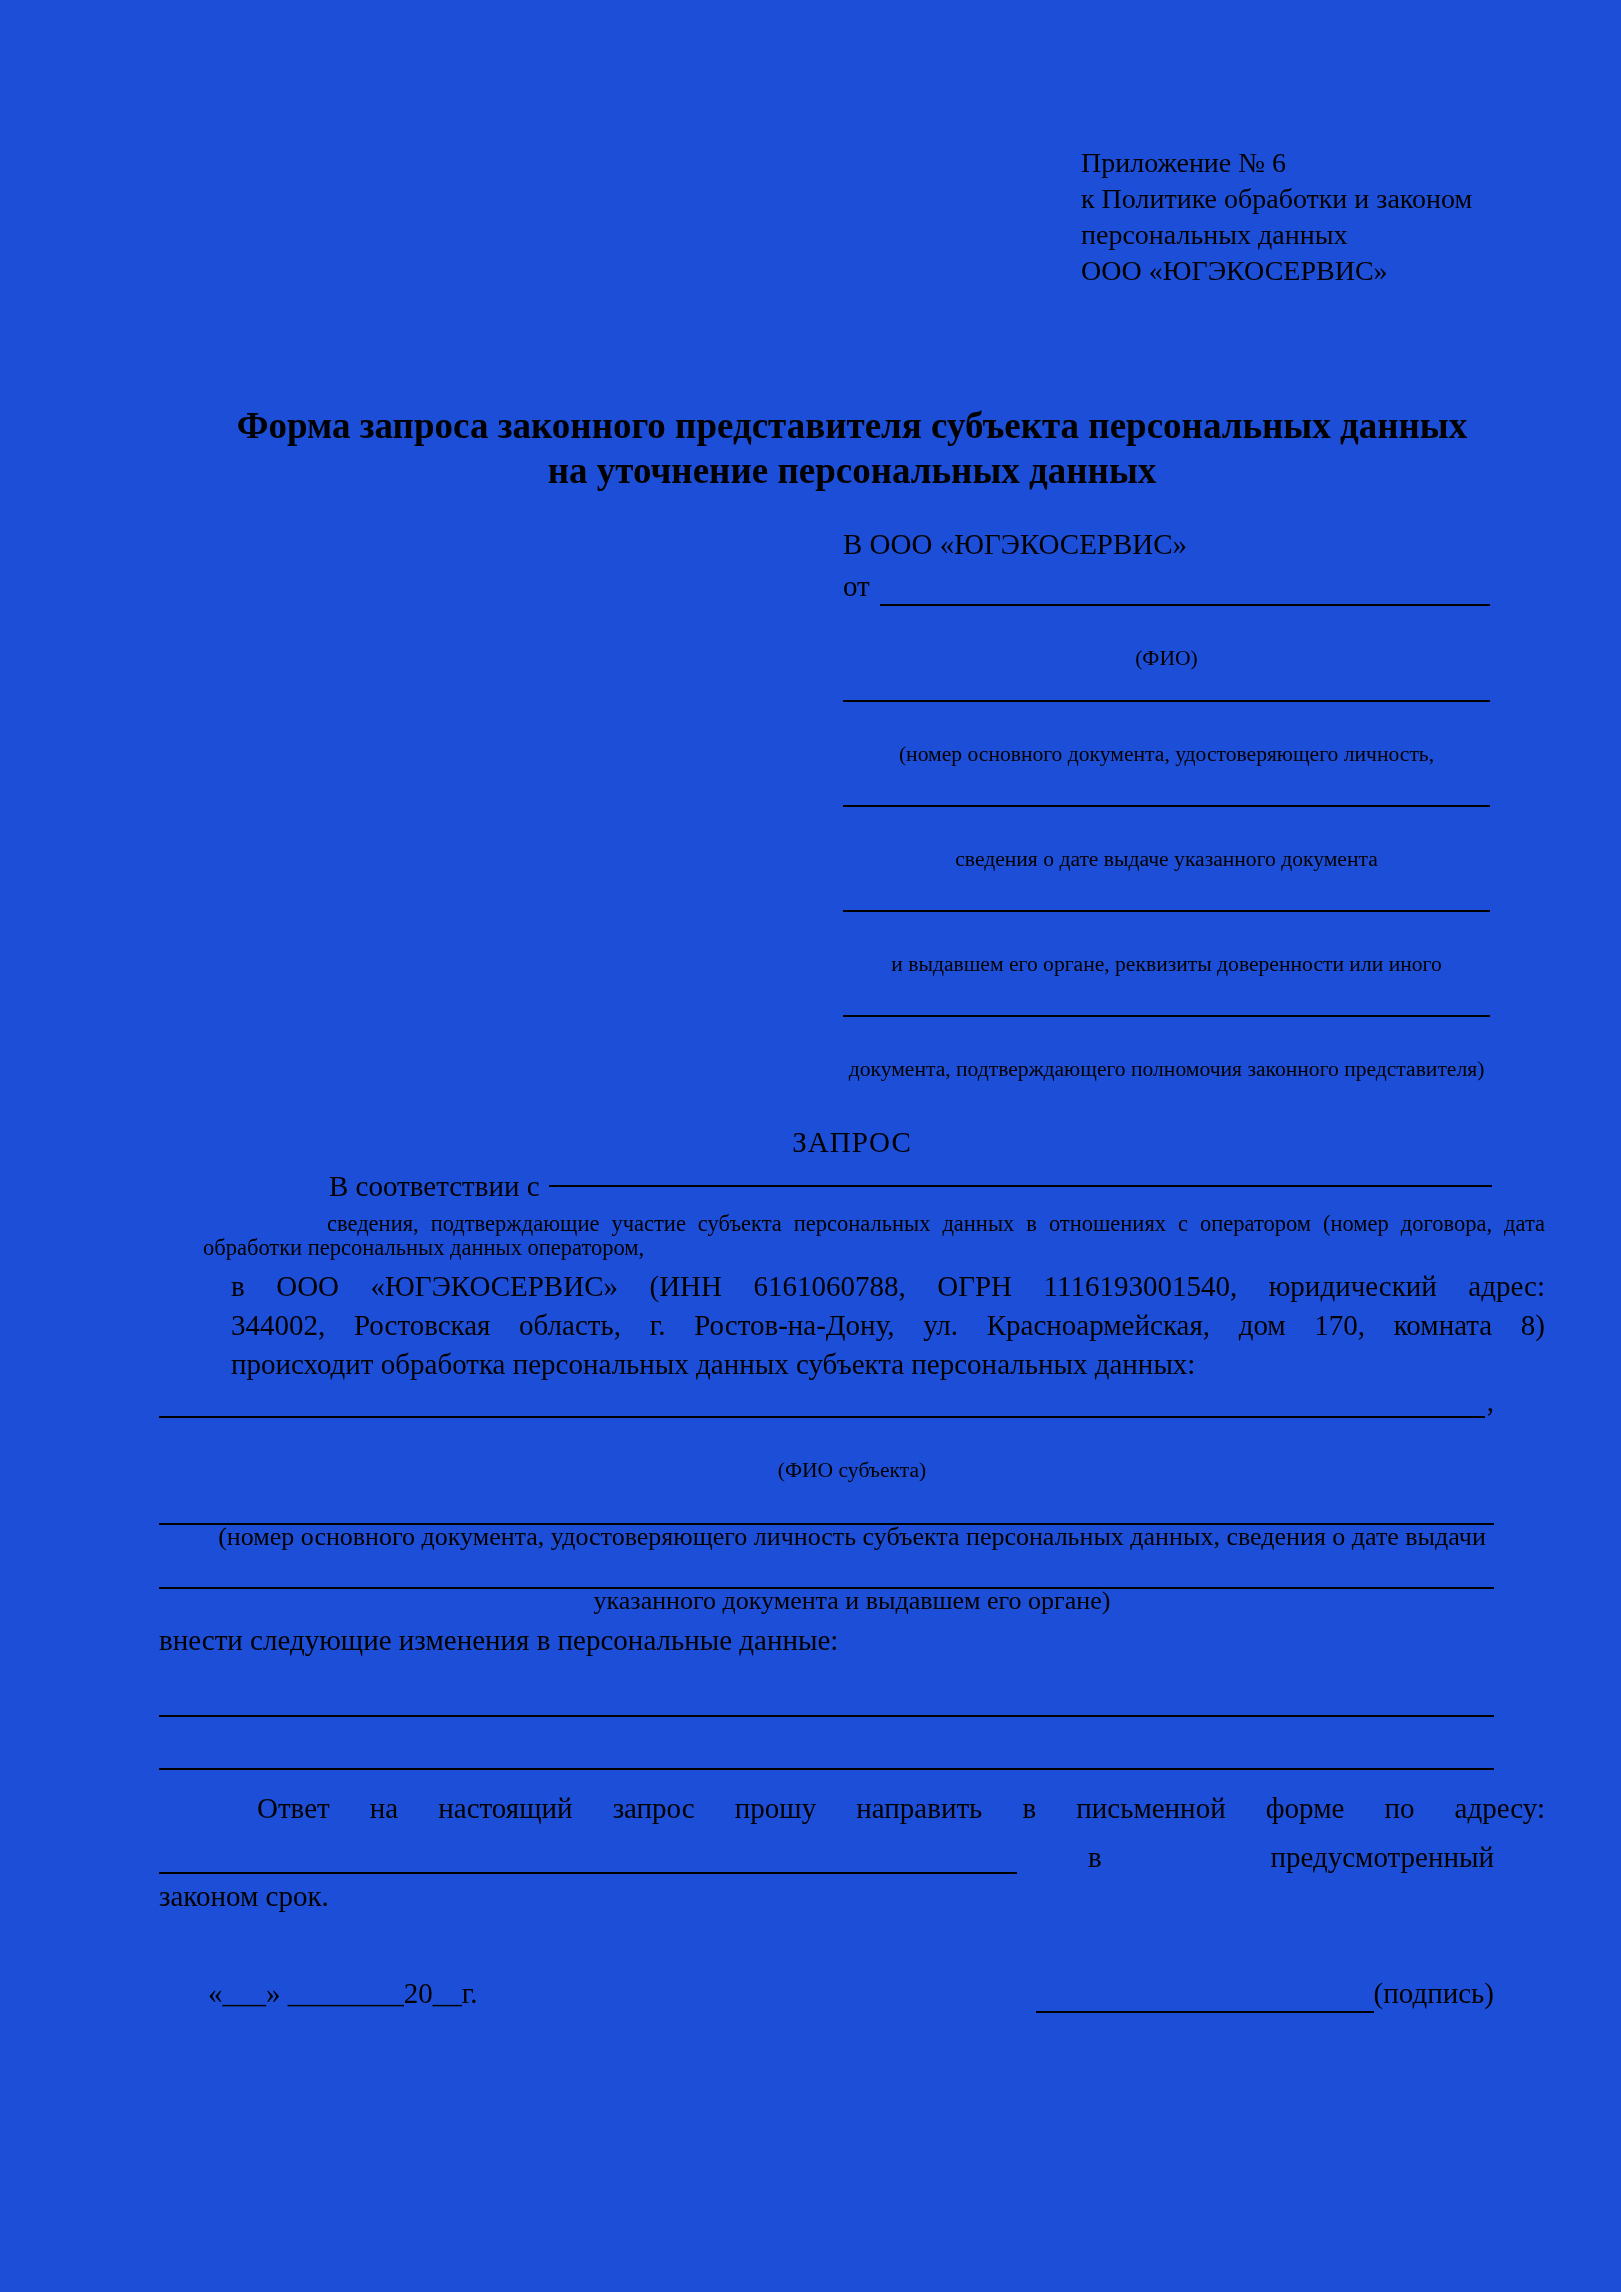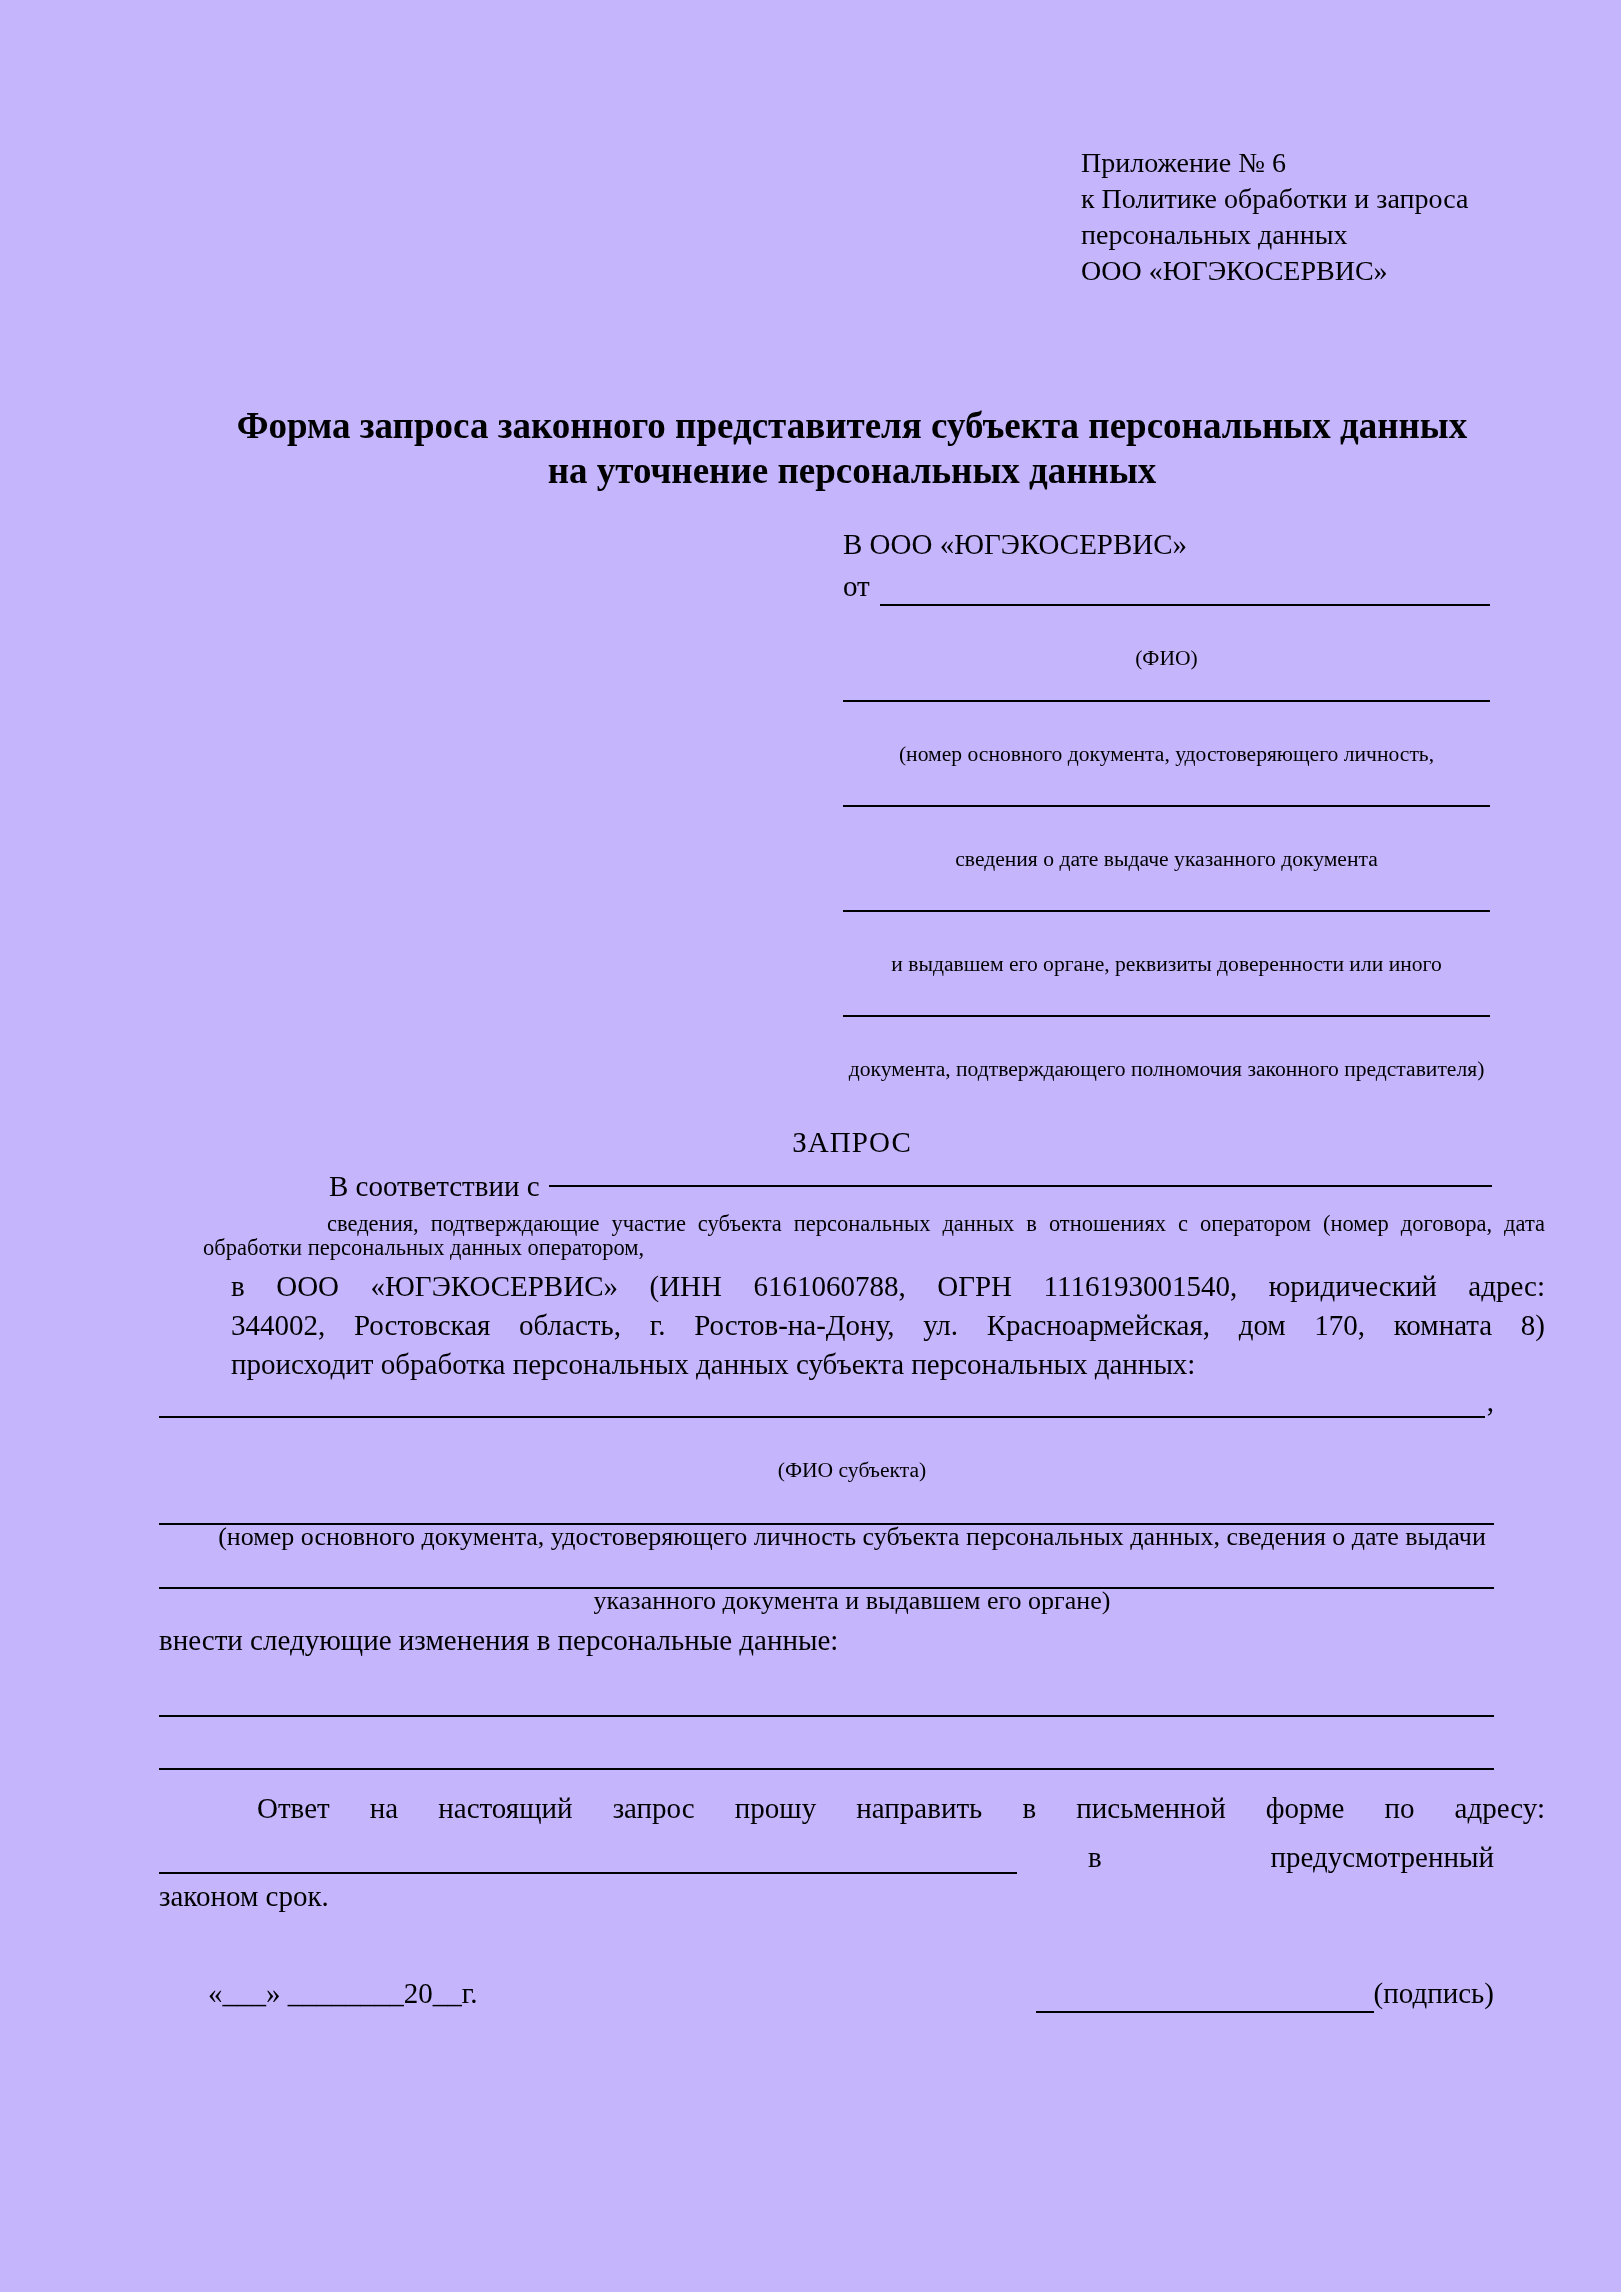--- a/index.html
+++ b/index.html
@@ -2,21 +2,21 @@
 <html lang="ru"><head>
 <meta charset="utf-8">
 <style>
   html, body { margin: 0; padding: 0; background: #ffffff; }
   .page {
     position: relative;
     width: 1621px;
     height: 2293px;
     box-sizing: border-box;
     padding: 145px 76px 0 159px;
-    background: #c4b5fd;
+    background: #1d4ed8;
     color: #000000;
     font-family: "Liberation Serif", "DejaVu Serif", serif;
     overflow: hidden;
   }
 
   
   .appendix { margin-left: 922px; font-size: 28px; line-height: 36px; }
 
   
   .title { margin-top: 114px; text-align: center; font-weight: bold; font-size: 37px; line-height: 45px; }
@@ -69,21 +69,21 @@
   .sig { display: flex; align-items: flex-end; }
   .sig .ul { width: 338px; border-bottom: 2.9px solid #000; height: 33px; }
 </style>
 </head>
 <body>
 
 <div class="page">
 
   <div class="appendix">
     <div>Приложение № 6</div>
-    <div>к Политике обработки и запроса</div>
+    <div>к Политике обработки и законом</div>
     <div>персональных данных</div>
     <div>ООО «ЮГЭКОСЕРВИС»</div>
   </div>
 
   <div class="title">
     <div>Форма запроса законного представителя субъекта персональных данных</div>
     <div>на уточнение персональных данных</div>
   </div>
 
   <div class="addr">

